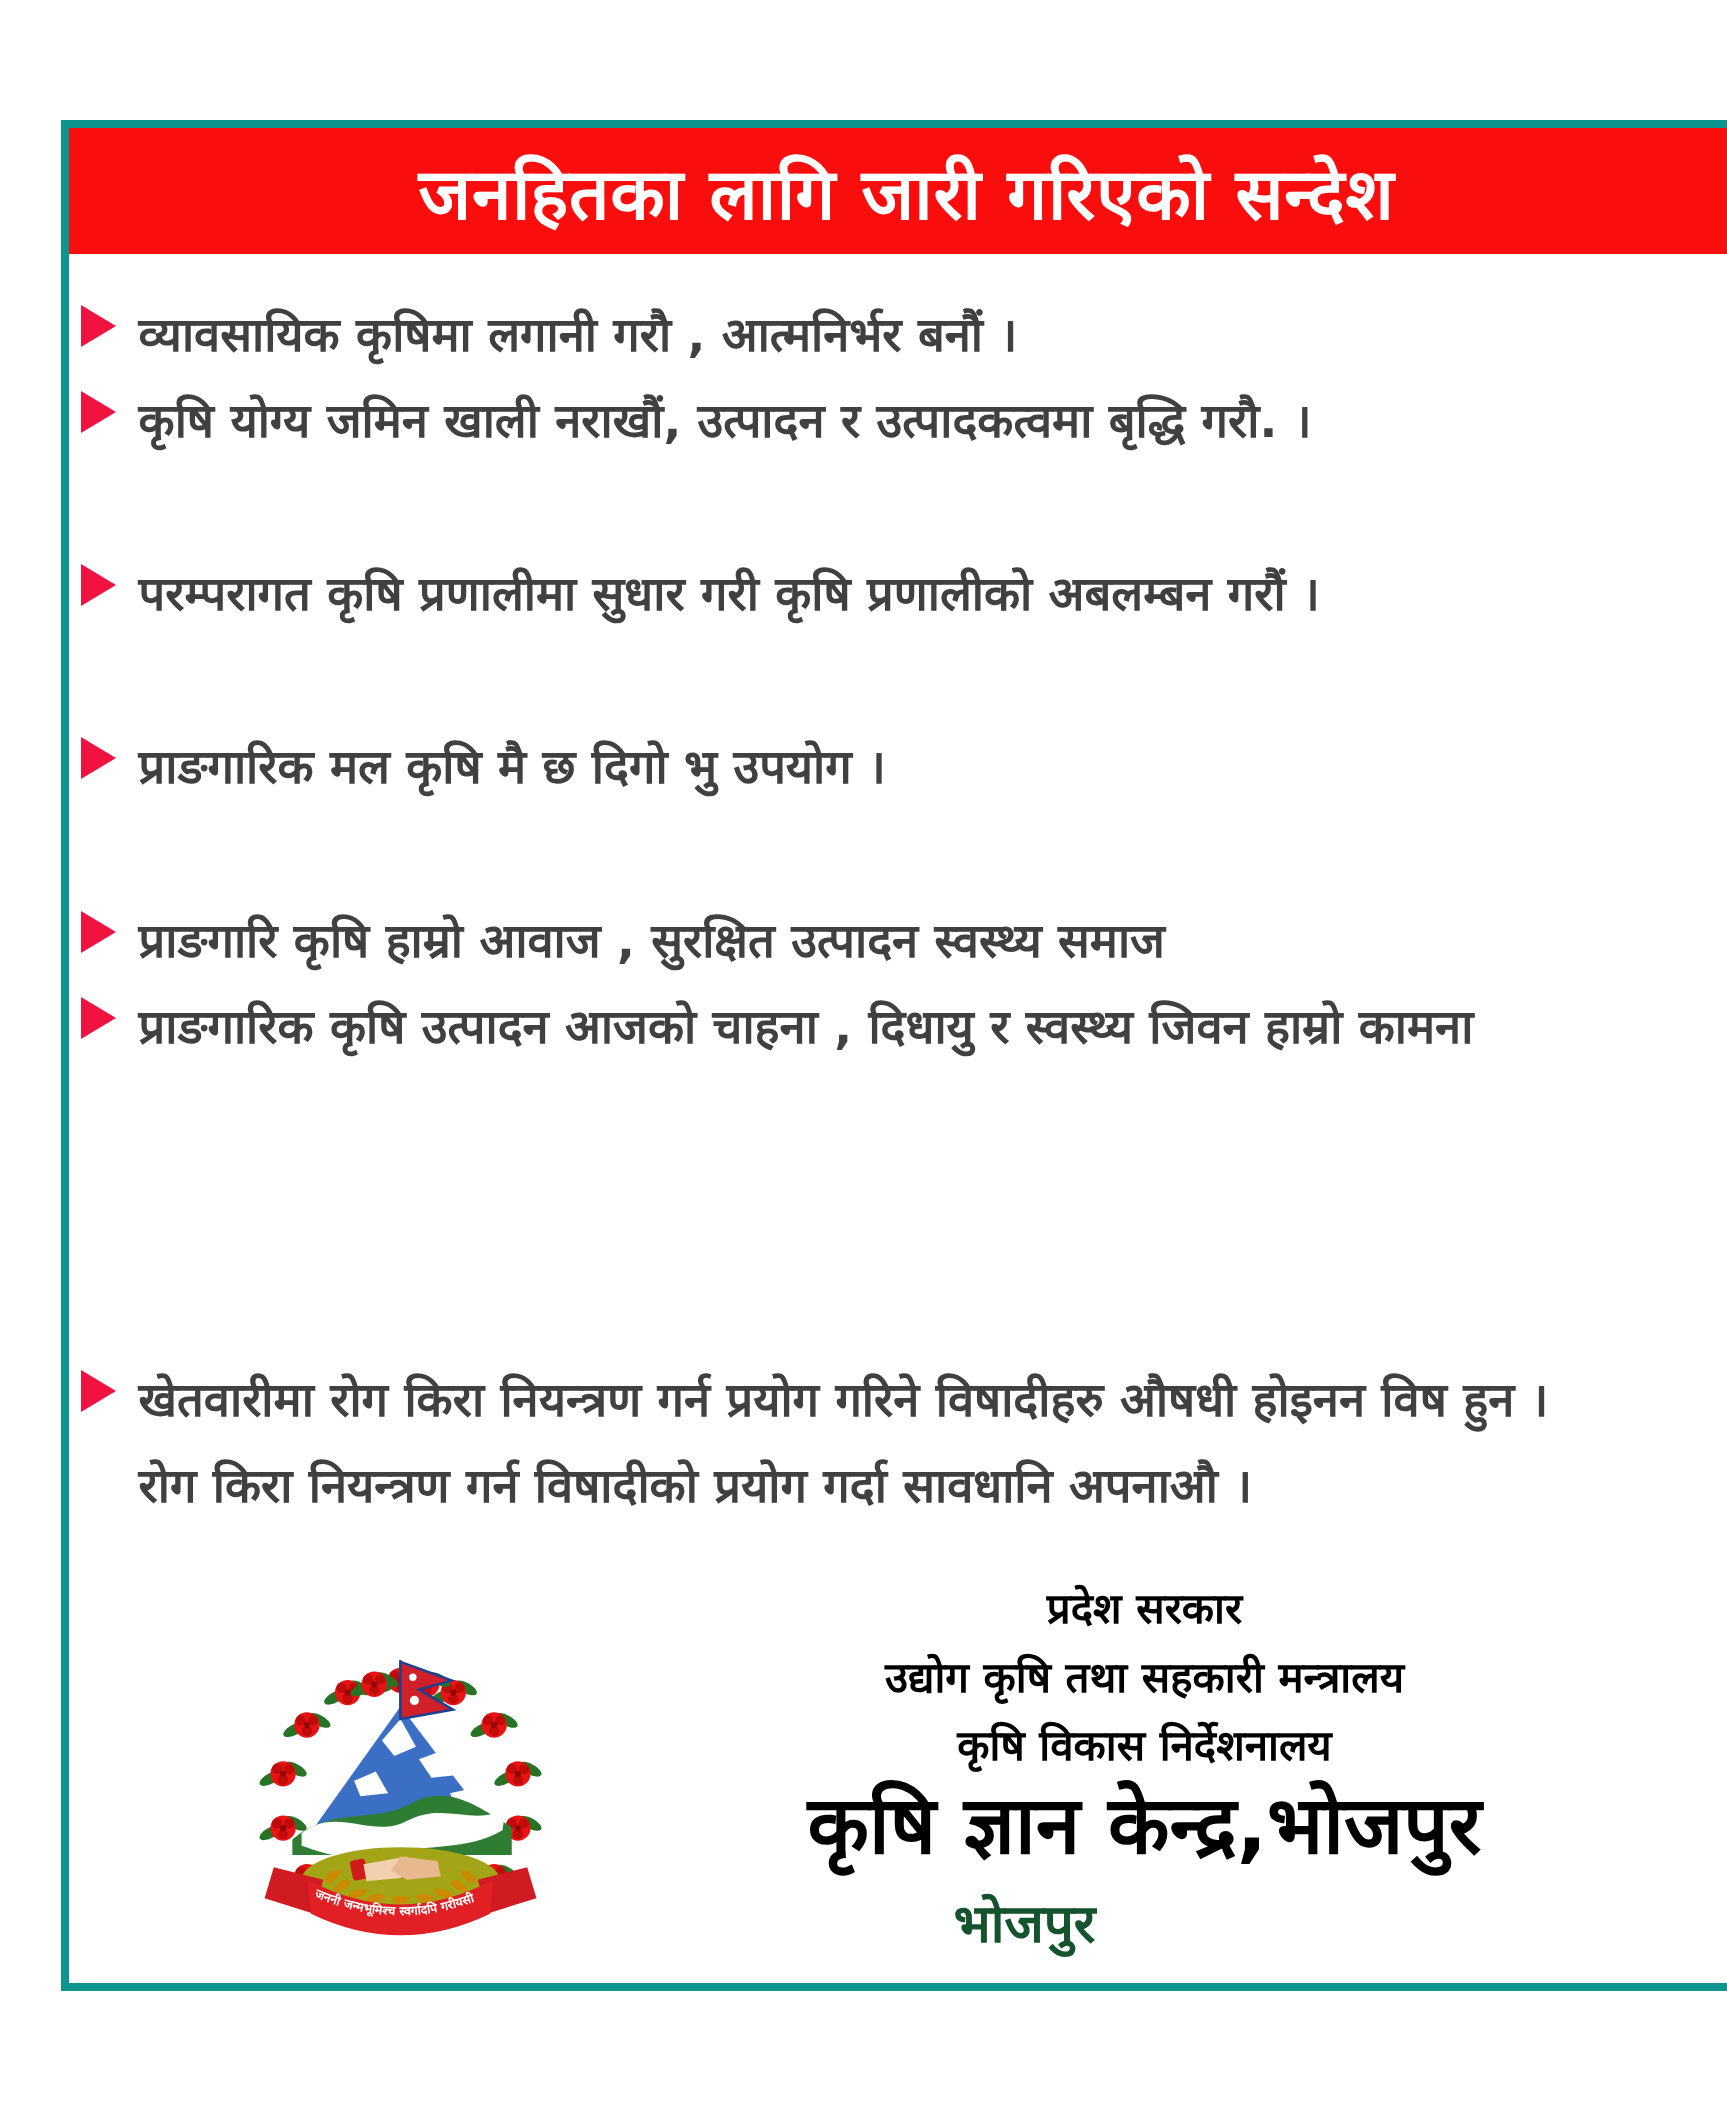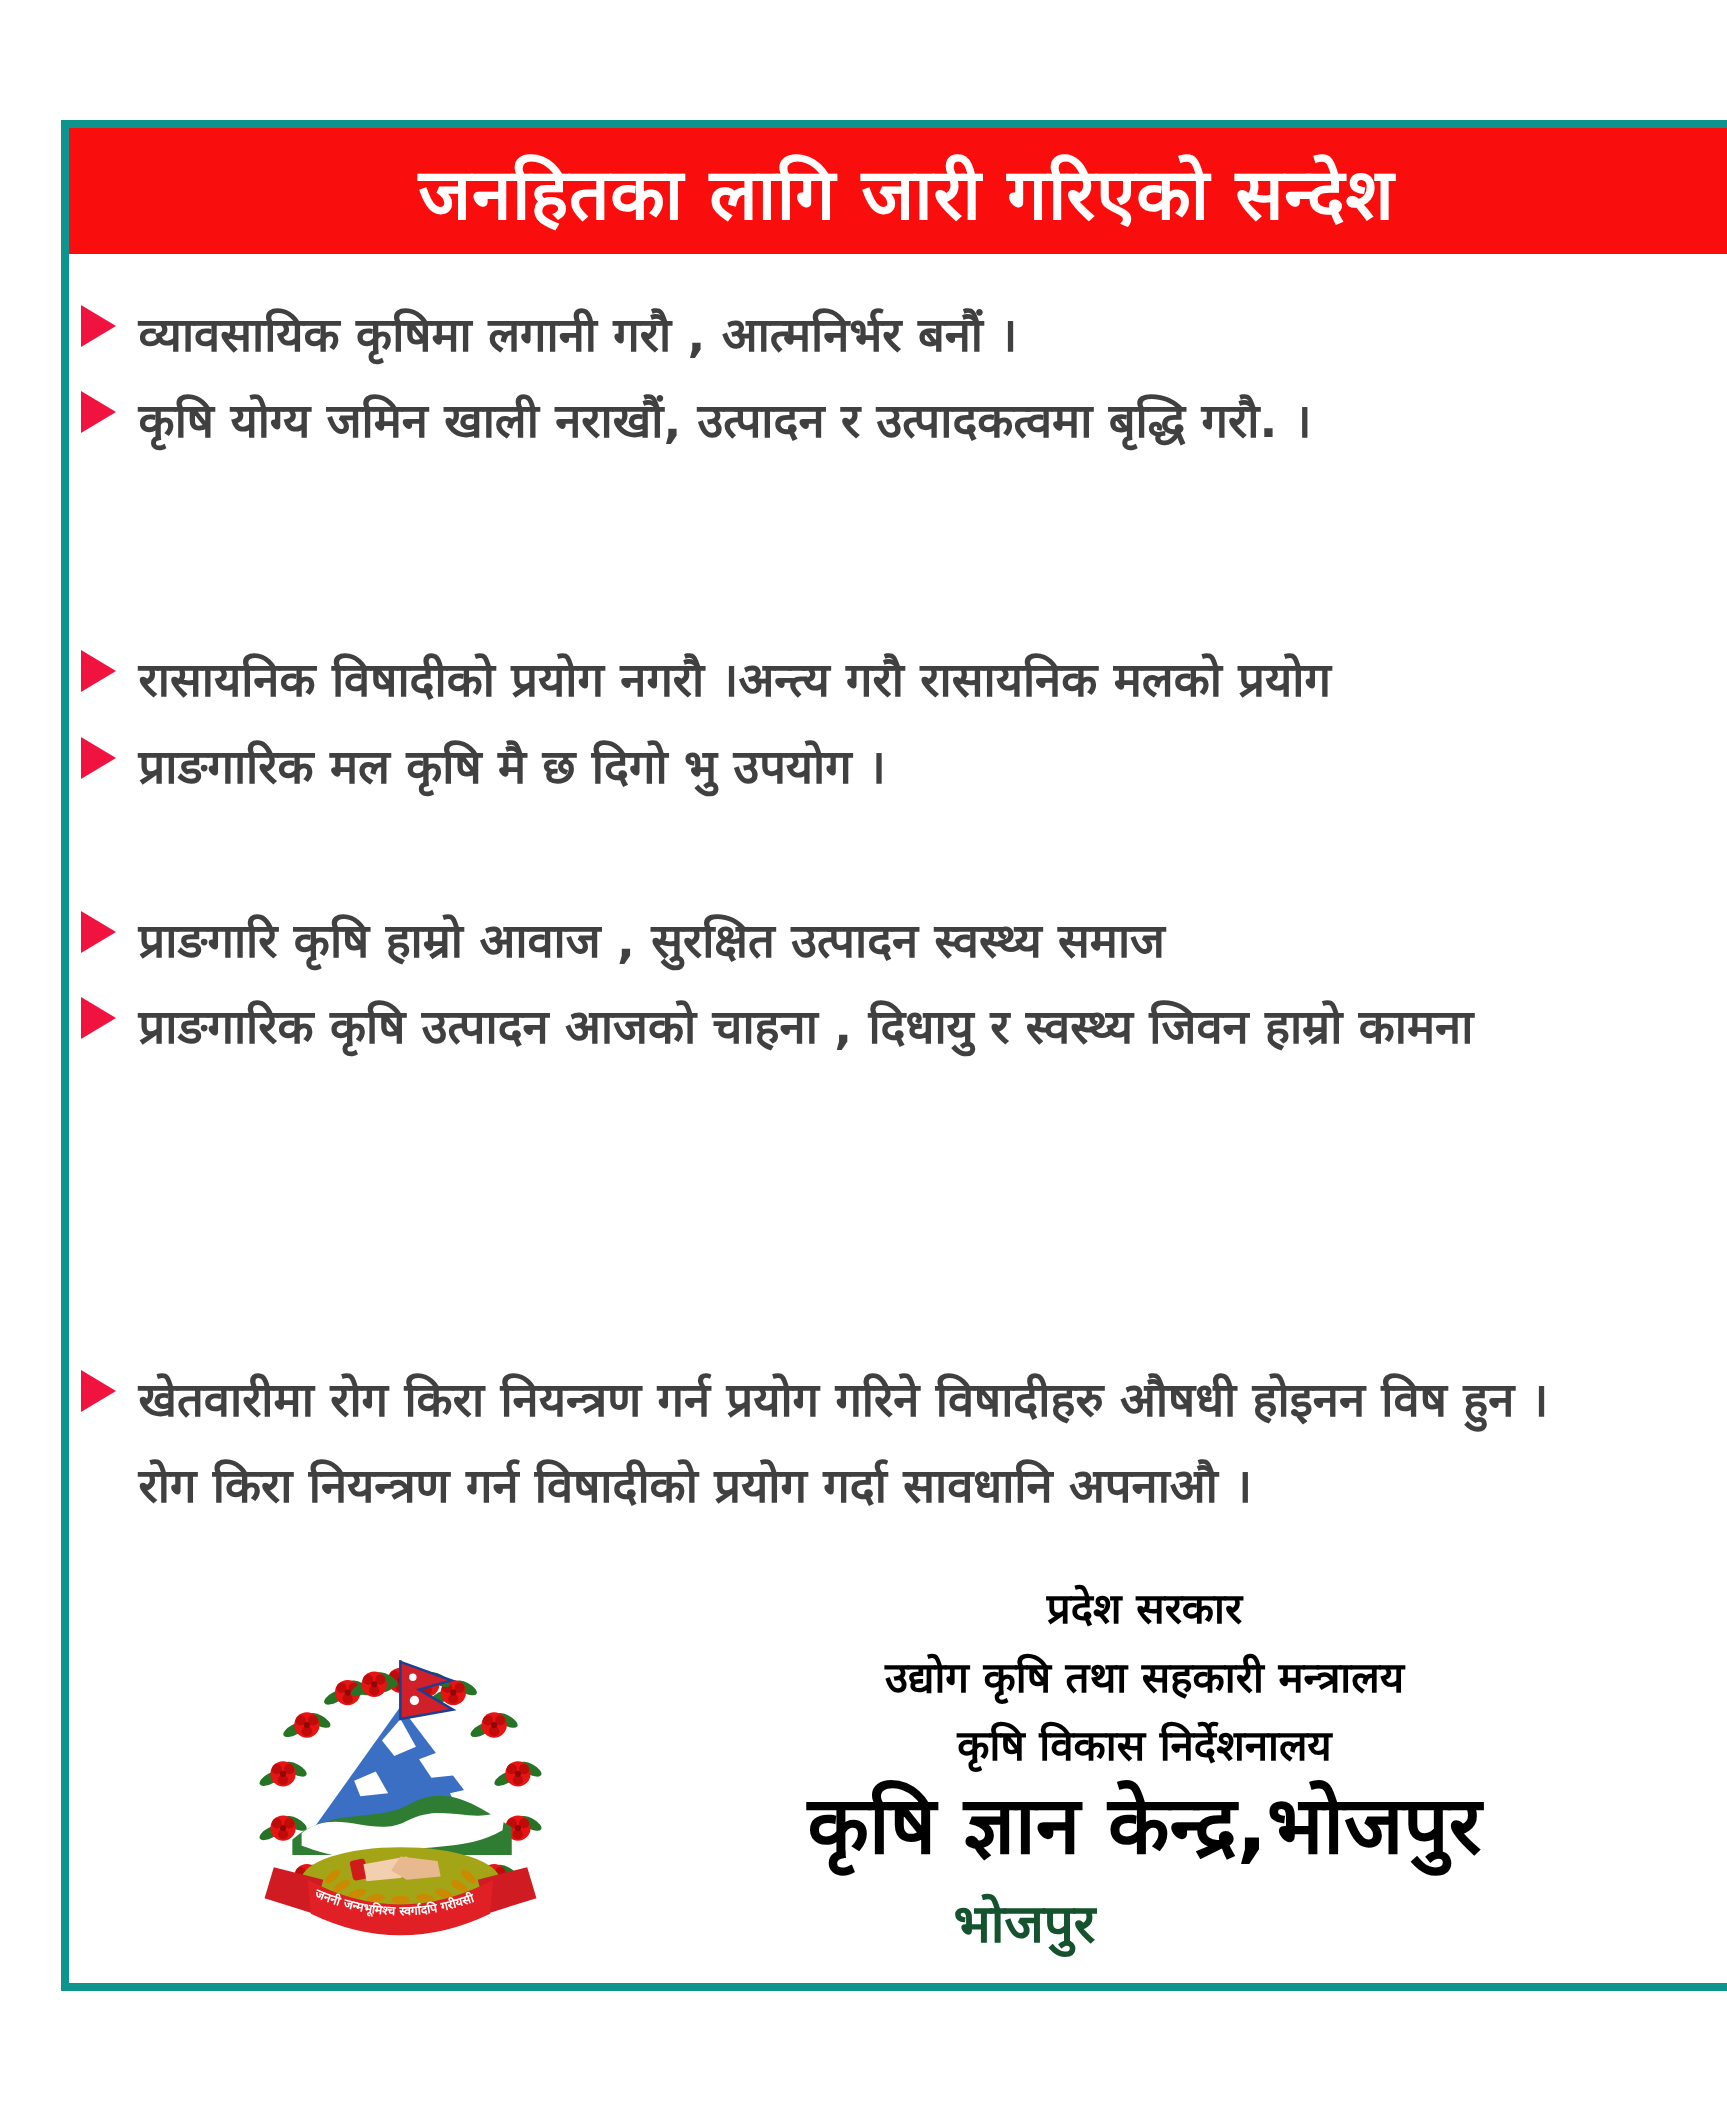--- a/index.html
+++ b/index.html
@@ -61,23 +61,23 @@
   </div>
 
   <div class="bullet-item" style="top:164px">
     <span class="tri"></span>
     <div class="txt">व्यावसायिक कृषिमा लगानी गरौ , आत्मनिर्भर बनौं ।</div>
   </div>
   <div class="bullet-item" style="top:250px">
     <span class="tri"></span>
     <div class="txt">कृषि योग्य जमिन खाली नराखौं, उत्पादन र उत्पादकत्वमा बृद्धि गरौ. ।</div>
   </div>
-  <div class="bullet-item" style="top:509px">
+  <div class="bullet-item" style="top:423px">
     <span class="tri"></span>
-    <div class="txt">रासायनिक विषादीको प्रयोग नगरौ ।अन्त्य गरौ रासायनिक मलको प्रयोग</div>
+    <div class="txt">परम्परागत कृषि प्रणालीमा सुधार गरी कृषि प्रणालीको अबलम्बन गरौं ।</div>
   </div>
   <div class="bullet-item" style="top:770px">
     <span class="tri"></span>
     <div class="txt">प्राङगारि कृषि हाम्रो आवाज , सुरक्षित उत्पादन स्वस्थ्य समाज</div>
   </div>
   <div class="bullet-item" style="top:596px">
     <span class="tri"></span>
     <div class="txt">प्राङगारिक मल कृषि मै छ दिगो भु उपयोग ।</div>
   </div>
   <div class="bullet-item" style="top:856px">

